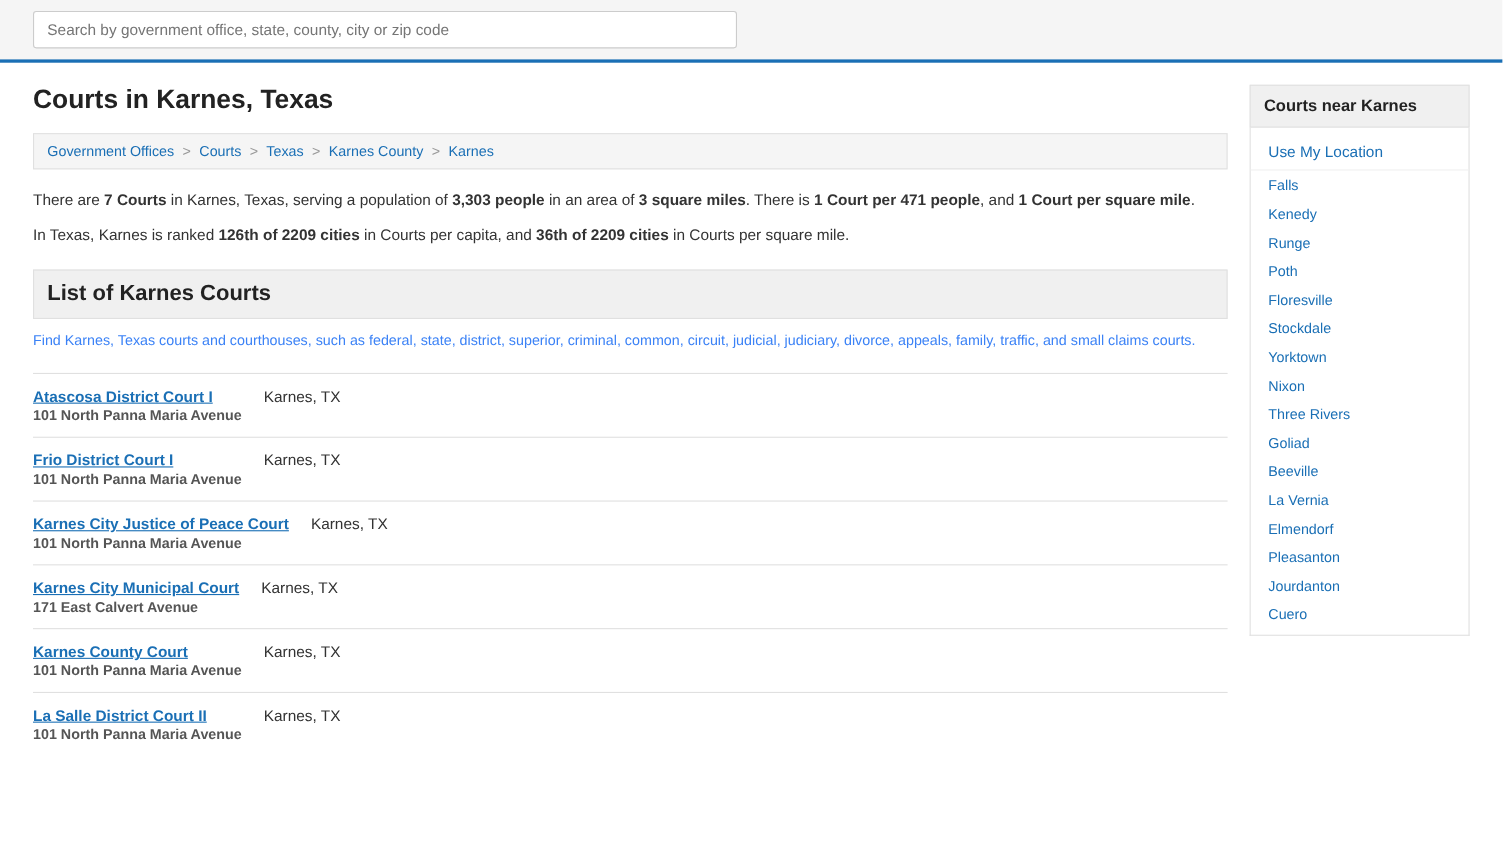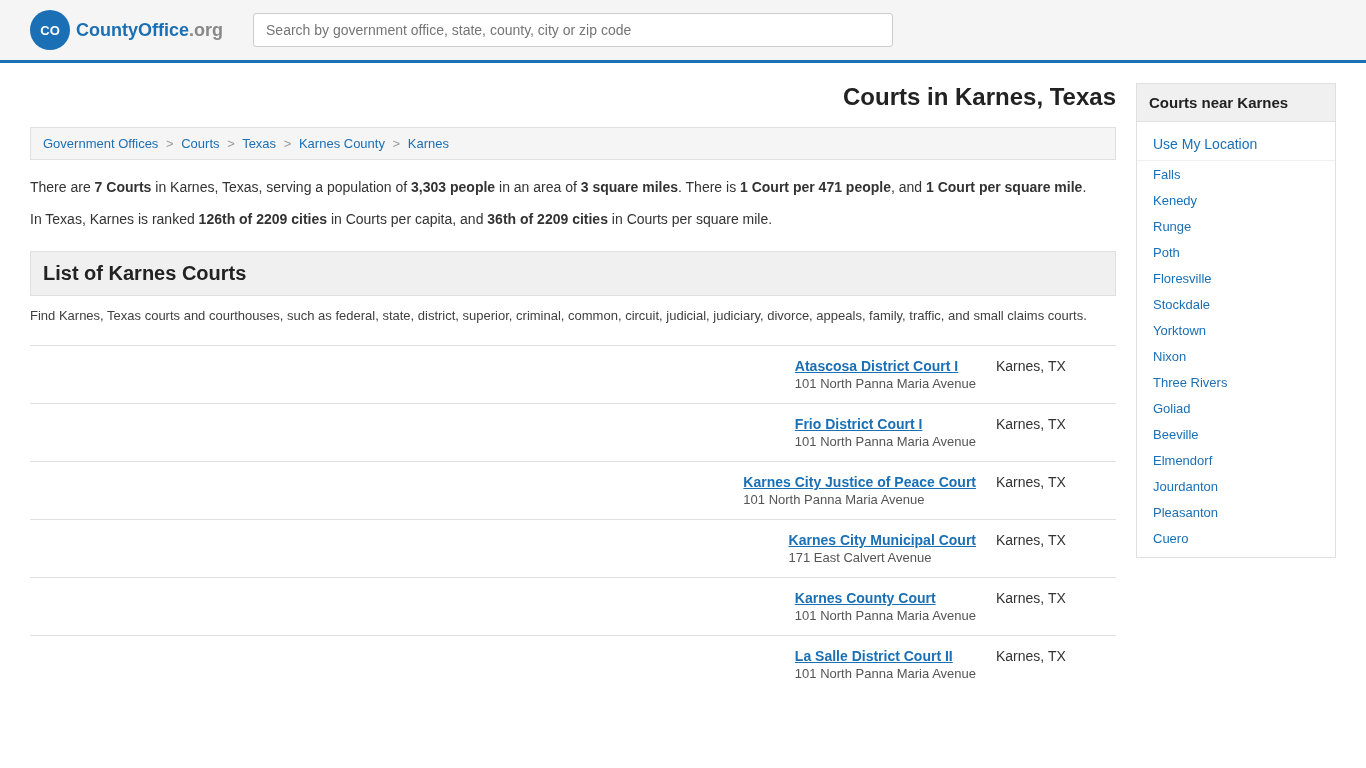--- a/index.html
+++ b/index.html
@@ -61,21 +61,20 @@
 
     
     #content {
       flex: 1;
     }
     #page-title {
       font-size: 24px;
       font-weight: bold;
       color: #222;
       margin-bottom: 16px;
-      text-align: right;
     }
     #breadcrumb-bar {
       background: #f5f5f5;
       border: 1px solid #e0e0e0;
       padding: 8px 12px;
       font-size: 13px;
       color: #555;
       margin-bottom: 16px;
     }
     #breadcrumb-bar a {
@@ -104,48 +103,49 @@
       background: #f0f0f0;
       border: 1px solid #e0e0e0;
       padding: 10px 12px;
       font-size: 20px;
       font-weight: bold;
       color: #222;
       margin-bottom: 10px;
     }
     #list-description {
       font-size: 13px;
-      color: #404040;
+      color: #3b82f6;
       margin-bottom: 20px;
       line-height: 1.5;
     }
 
     .court-item {
       border-top: 1px solid #e0e0e0;
       padding: 12px 0;
     }
     .court-name {
       display: flex;
       align-items: flex-start;
-      justify-content: flex-end;
+      justify-content: flex-start;
     }
     .court-name a {
       color: #1a6fb5;
       text-decoration: underline;
       font-weight: bold;
       font-size: 14px;
     }
     .court-location {
       color: #333;
       font-size: 14px;
     }
     .court-address {
       font-size: 13px;
       color: #555;
       margin-top: 2px;
+      font-weight: bold;
     }
     .court-row-right {
       min-width: 140px;
       text-align: left;
       padding-left: 20px;
     }
 
     
     #sidebar {
       width: 200px;
@@ -180,31 +180,20 @@
     .sidebar-item a {
       color: #1a6fb5;
       text-decoration: none;
       font-size: 13px;
     }
   </style>
 </head>
 <body>
 
 <div id="header">
-  <div id="logo-area">
-    <div id="logo-icon">
-      <svg width="26" height="26" viewBox="0 0 26 26" fill="none">
-        <circle cx="13" cy="13" r="13" fill="#1a6fb5"></circle>
-        <text x="13" y="18" text-anchor="middle" fill="white" font-size="13" font-family="Arial" font-weight="bold">CO</text>
-      </svg>
-    </div>
-    <div id="logo-text">
-      <span>CountyOffice</span><span style="color:#888;">.org</span>
-    </div>
-  </div>
   <input id="search-box" type="text" placeholder="Search by government office, state, county, city or zip code" style="">
 </div>
 
 <div id="main-container">
 
   <div id="content">
 
     <h1 id="page-title">Courts in Karnes, Texas</h1>
 
     <div id="breadcrumb-bar">
@@ -312,20 +301,21 @@
         <div class="sidebar-item"><a href="#">Kenedy</a></div>
         <div class="sidebar-item"><a href="#">Runge</a></div>
         <div class="sidebar-item"><a href="#">Poth</a></div>
         <div class="sidebar-item"><a href="#">Floresville</a></div>
         <div class="sidebar-item"><a href="#">Stockdale</a></div>
         <div class="sidebar-item"><a href="#">Yorktown</a></div>
         <div class="sidebar-item"><a href="#">Nixon</a></div>
         <div class="sidebar-item"><a href="#">Three Rivers</a></div>
         <div class="sidebar-item"><a href="#">Goliad</a></div>
         <div class="sidebar-item"><a href="#">Beeville</a></div>
+        <div class="sidebar-item"><a href="#">La Vernia</a></div>
         <div class="sidebar-item"><a href="#">Elmendorf</a></div>
+        <div class="sidebar-item"><a href="#">Pleasanton</a></div>
         <div class="sidebar-item"><a href="#">Jourdanton</a></div>
-        <div class="sidebar-item"><a href="#">Pleasanton</a></div>
         <div class="sidebar-item"><a href="#">Cuero</a></div>
       </div>
   </div>
 
 </div>
 
 </body></html>

